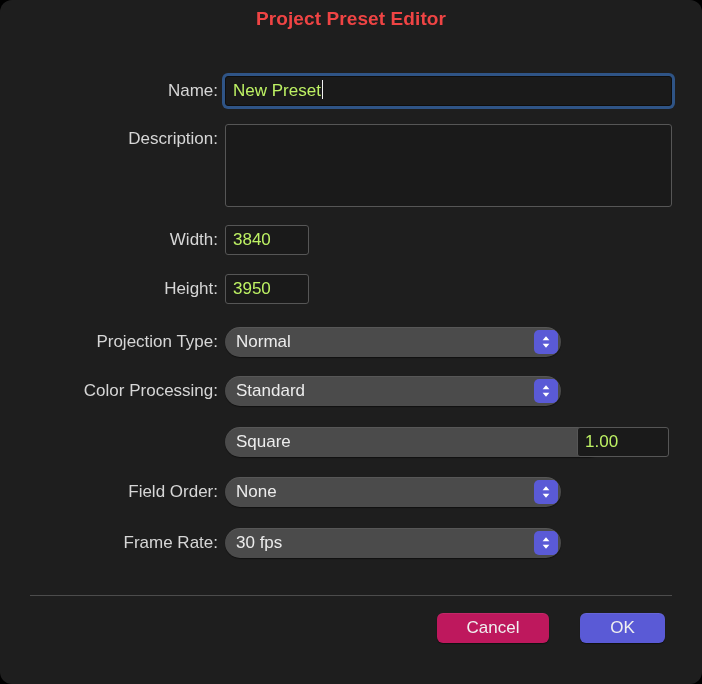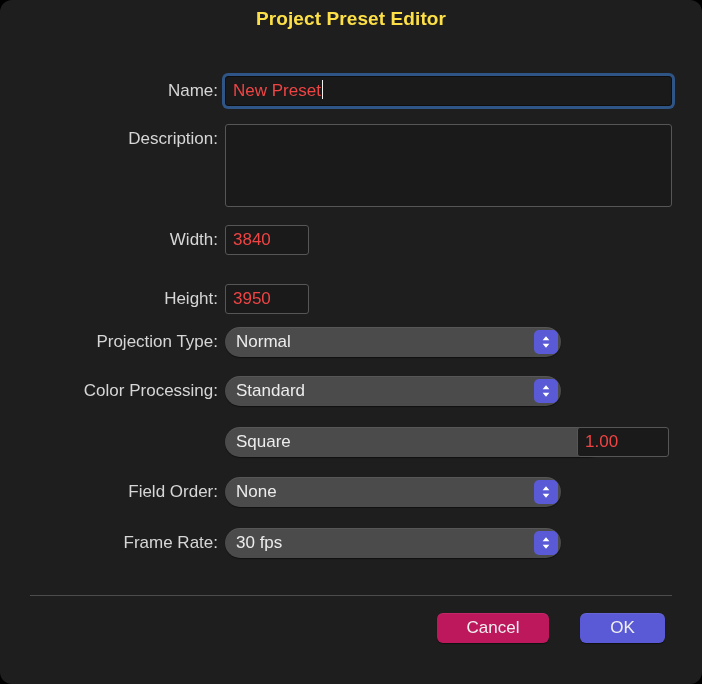--- a/index.html
+++ b/index.html
@@ -27,21 +27,21 @@
 
   
   #title {
     position: absolute;
     left: 0;
     top: 8px;
     width: 702px;
     text-align: center;
     font-size: 19px;
     font-weight: bold;
-    color: #fde047;
+    color: #ef4444;
     letter-spacing: 0.1px;
   }
 
   
   .row {
     position: absolute;
     left: 0;
     width: 702px;
     height: 30px;
   }
@@ -61,21 +61,21 @@
     left: 225px;
     top: 0;
   }
 
   
   .textfield {
     box-sizing: border-box;
     background: #1a1a1a;
     border: 1px solid #565656;
     border-radius: 3px;
-    color: #ef4444;
+    color: #bef264;
     font-family: "Liberation Sans", sans-serif;
     font-size: 17px;
     padding: 0 7px;
     height: 30px;
     line-height: 28px;
     outline: none;
     white-space: nowrap;
     overflow: hidden;
   }
   .textfield.focused {
@@ -204,21 +204,21 @@
 
   <div class="row" style="top:225px;">
     <div class="label">Width:</div>
     <div class="ctrl-wrap">
       <div class="textfield" style="width:84px;">
         <span>3840</span>
       </div>
     </div>
   </div>
 
-  <div class="row" style="top:284px;text-decoration:underline;">
+  <div class="row" style="top:274px;text-decoration:underline;">
     <div class="label">Height:</div>
     <div class="ctrl-wrap">
       <div class="textfield" style="width:84px;">
         <span>3950</span>
       </div>
     </div>
   </div>
 
   <div class="row" style="top:327px;">
     <div class="label">Projection Type:</div>

